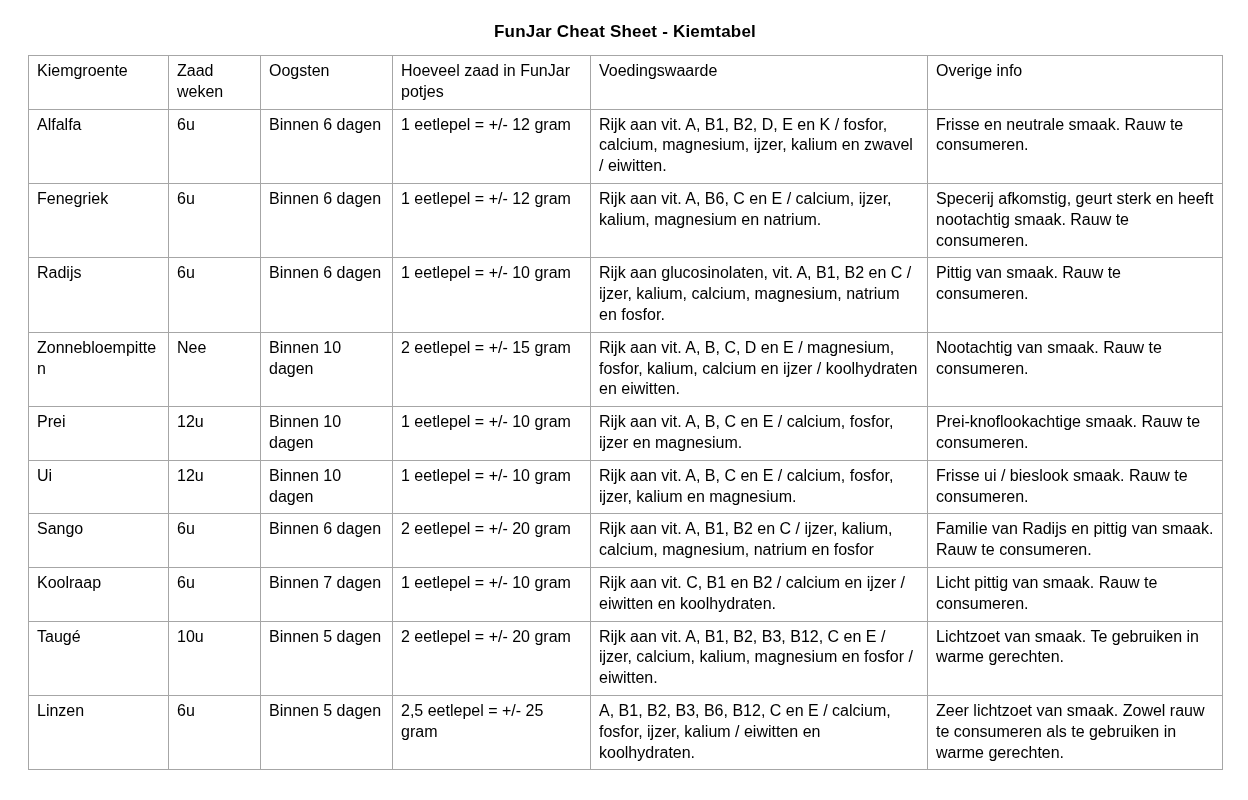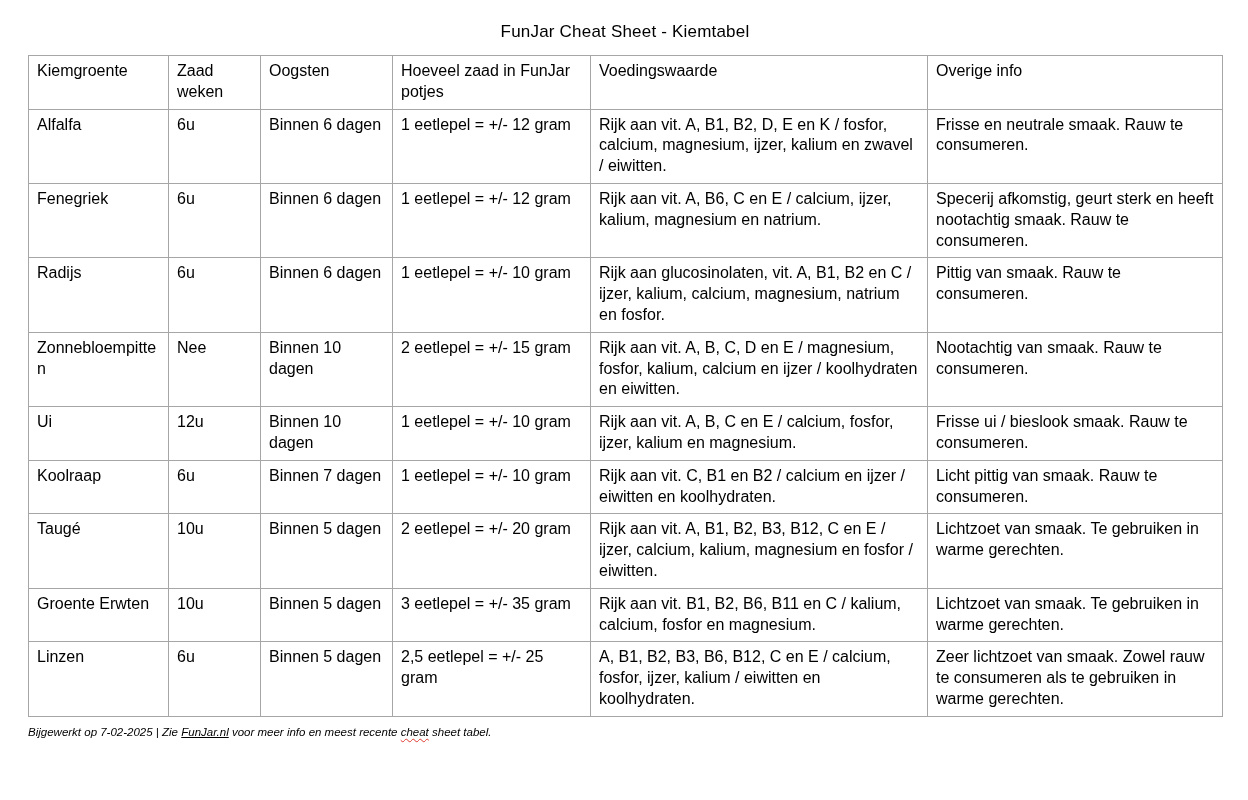--- a/index.html
+++ b/index.html
@@ -12,21 +12,21 @@
   .page {
     width: 1248px;
     height: 800px;
     box-sizing: border-box;
     padding: 0 26px 0 28px;
     overflow: hidden;
   }
   .page-title {
     text-align: center;
     font-size: 17px;
-    font-weight: normal;
+    font-weight: bold;
     margin: 0;
     padding: 22px 0 13px 0;
     letter-spacing: 0.2px;
   }
   table.kiemtabel {
     border-collapse: collapse;
     table-layout: fixed;
     width: 1194px;
     font-size: 16px;
     line-height: 1.3;
@@ -116,59 +116,64 @@
         </tr>
         <tr>
           <td class="cell-name">Zonnebloempitten</td>
           <td class="cell-weeks">Nee</td>
           <td class="cell-oogsten">Binnen 10 dagen</td>
           <td class="cell-amount">2 eetlepel = +/- 15 gram</td>
           <td class="cell-nutri">Rijk aan vit. A, B, C, D en E / magnesium, fosfor, kalium, calcium en ijzer / koolhydraten en eiwitten.</td>
           <td class="cell-info">Nootachtig van smaak. Rauw te consumeren.</td>
         </tr>
         <tr>
+          <td class="cell-name">Prei</td>
+          <td class="cell-weeks">12u</td>
+          <td class="cell-oogsten">Binnen 10 dagen</td>
+          <td class="cell-amount">1 eetlepel = +/- 10 gram</td>
+          <td class="cell-nutri">Rijk aan vit. A, B, C en E / calcium, fosfor, ijzer en magnesium.</td>
+          <td class="cell-info">Prei-knoflookachtige smaak. Rauw te consumeren.</td>
+        </tr>
+        <tr>
           <td class="cell-name">Ui</td>
           <td class="cell-weeks">12u</td>
           <td class="cell-oogsten">Binnen 10 dagen</td>
           <td class="cell-amount">1 eetlepel = +/- 10 gram</td>
           <td class="cell-nutri">Rijk aan vit. A, B, C en E / calcium, fosfor, ijzer, kalium en magnesium.</td>
           <td class="cell-info">Frisse ui / bieslook smaak. Rauw te consumeren.</td>
+        </tr>
+        <tr>
+          <td class="cell-name">Sango</td>
+          <td class="cell-weeks">6u</td>
+          <td class="cell-oogsten">Binnen 6 dagen</td>
+          <td class="cell-amount">2 eetlepel = +/- 20 gram</td>
+          <td class="cell-nutri">Rijk aan vit. A, B1, B2 en C / ijzer, kalium, calcium, magnesium, natrium en fosfor</td>
+          <td class="cell-info">Familie van Radijs en pittig van smaak. Rauw te consumeren.</td>
         </tr>
         <tr>
           <td class="cell-name">Koolraap</td>
           <td class="cell-weeks">6u</td>
           <td class="cell-oogsten">Binnen 7 dagen</td>
           <td class="cell-amount">1 eetlepel = +/- 10 gram</td>
           <td class="cell-nutri">Rijk aan vit. C, B1 en B2 / calcium en ijzer / eiwitten en koolhydraten.</td>
           <td class="cell-info">Licht pittig van smaak. Rauw te consumeren.</td>
         </tr>
         <tr>
           <td class="cell-name">Taugé</td>
           <td class="cell-weeks">10u</td>
           <td class="cell-oogsten">Binnen 5 dagen</td>
           <td class="cell-amount">2 eetlepel = +/- 20 gram</td>
           <td class="cell-nutri">Rijk aan vit. A, B1, B2, B3, B12, C en E / ijzer, calcium, kalium, magnesium en fosfor / eiwitten.</td>
           <td class="cell-info">Lichtzoet van smaak. Te gebruiken in warme gerechten.</td>
         </tr>
         <tr>
-          <td class="cell-name">Groente Erwten</td>
-          <td class="cell-weeks">10u</td>
-          <td class="cell-oogsten">Binnen 5 dagen</td>
-          <td class="cell-amount">3 eetlepel = +/- 35 gram</td>
-          <td class="cell-nutri">Rijk aan vit. B1, B2, B6, B11 en C / kalium, calcium, fosfor en magnesium.</td>
-          <td class="cell-info">Lichtzoet van smaak. Te gebruiken in warme gerechten.</td>
-        </tr>
-        <tr>
           <td class="cell-name">Linzen</td>
           <td class="cell-weeks">6u</td>
           <td class="cell-oogsten">Binnen 5 dagen</td>
           <td class="cell-amount">2,5 eetlepel = +/- 25 gram</td>
           <td class="cell-nutri">A, B1, B2, B3, B6, B12, C en E / calcium, fosfor, ijzer, kalium / eiwitten en koolhydraten.</td>
           <td class="cell-info">Zeer lichtzoet van smaak. Zowel rauw te consumeren als te gebruiken in warme gerechten.</td>
         </tr>
       </tbody>
   </table>
 
-  <div class="footer-note">
-    <span>Bijgewerkt op 7-02-2025 | Zie </span><a href="#">FunJar.nl</a><span> voor meer info en meest recente </span><span class="misspell">cheat</span><span> sheet tabel.</span>
-  </div>
 
 </div>
 
 </body></html>

